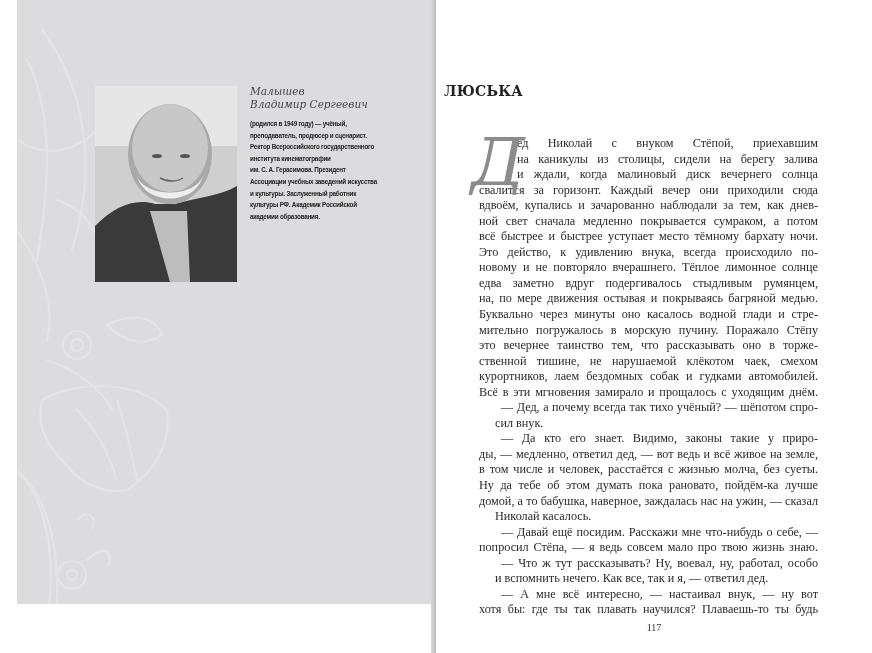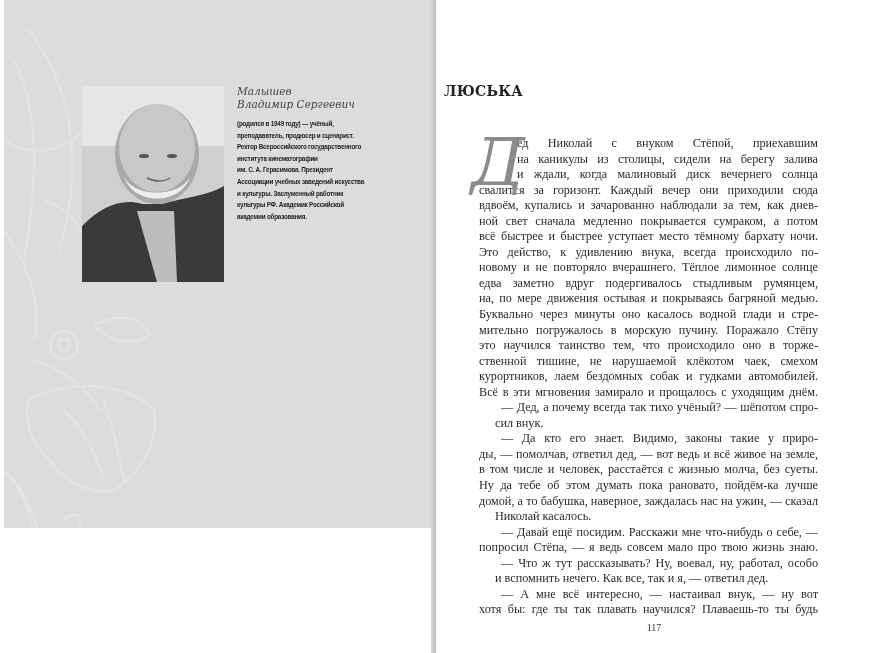--- a/index.html
+++ b/index.html
@@ -1,18 +1,18 @@
 <!DOCTYPE html>
 <html><head>
 <meta charset="utf-8">
 <style>
   html, body { margin:0; padding:0; }
   body { width:872px; height:653px; position:relative; overflow:hidden; background:#ffffff; }
   .spread { position:absolute; left:0; top:0; width:872px; height:653px; }
-  .left-page { position:absolute; left:4px; top:0; width:435px; height:528px; background:#dcdcde; overflow:hidden; }
+  .left-page { position:absolute; left:17px; top:0; width:435px; height:604px; background:#dcdcde; overflow:hidden; }
   .gutter { position:absolute; left:431px; top:0; width:5px; height:653px;
             background:linear-gradient(to right,#d6d6d8,#c8c8ca 60%,#bdbdbf); }
   .right-page { position:absolute; left:436px; top:0; width:436px; height:653px; background:#ffffff; }
 
   .floral { position:absolute; left:0; top:0; width:170px; height:653px; opacity:0.55; }
 
   .photo { position:absolute; left:78px; top:86px; width:142px; height:196px; overflow:hidden;
            background:linear-gradient(135deg,#e9e9e9 0%,#d2d2d2 45%,#bbbbbb 100%); }
 
   .bio { position:absolute; left:233px; top:85px; width:150px; color:#2b2b2b; }
@@ -111,28 +111,28 @@
     <div class="line">свалится за горизонт. Каждый вечер они приходили сюда</div>
     <div class="line">вдвоём, купались и зачарованно наблюдали за тем, как днев-</div>
     <div class="line">ной свет сначала медленно покрывается сумраком, а потом</div>
     <div class="line">всё быстрее и быстрее уступает место тёмному бархату ночи.</div>
     <div class="line">Это действо, к удивлению внука, всегда происходило по-</div>
     <div class="line">новому и не повторяло вчерашнего. Тёплое лимонное солнце</div>
     <div class="line">едва заметно вдруг подергивалось стыдливым румянцем,</div>
     <div class="line">на, по мере движения остывая и покрываясь багряной медью.</div>
     <div class="line">Буквально через минуты оно касалось водной глади и стре-</div>
     <div class="line">мительно погружалось в морскую пучину. Поражало Стёпу</div>
-    <div class="line">это научился таинство тем, что происходило оно в торже-</div>
+    <div class="line">это вечернее таинство тем, что рассказывать оно в торже-</div>
     <div class="line">ственной тишине, не нарушаемой клёкотом чаек, смехом</div>
     <div class="line">курортников, лаем бездомных собак и гудками автомобилей.</div>
     <div class="line">Всё в эти мгновения замирало и прощалось с уходящим днём.</div>
     <div class="line indent">— Дед, а почему всегда так тихо учёный? — шёпотом спро-</div>
     <div class="line last">сил внук.</div>
     <div class="line indent">— Да кто его знает. Видимо, законы такие у приро-</div>
-    <div class="line">ды, — помолчав, ответил дед, — вот ведь и всё живое на земле,</div>
+    <div class="line">ды, — медленно, ответил дед, — вот ведь и всё живое на земле,</div>
     <div class="line">в том числе и человек, расстаётся с жизнью молча, без суеты.</div>
     <div class="line">Ну да тебе об этом думать пока рановато, пойдём-ка лучше</div>
     <div class="line">домой, а то бабушка, наверное, заждалась нас на ужин, — сказал</div>
     <div class="line last">Николай касалось.</div>
     <div class="line indent">— Давай ещё посидим. Расскажи мне что-нибудь о себе, —</div>
     <div class="line">попросил Стёпа, — я ведь совсем мало про твою жизнь знаю.</div>
     <div class="line indent">— Что ж тут рассказывать? Ну, воевал, ну, работал, особо</div>
     <div class="line last">и вспомнить нечего. Как все, так и я, — ответил дед.</div>
     <div class="line indent">— А мне всё интересно, — настаивал внук, — ну вот</div>
     <div class="line">хотя бы: где ты так плавать научился? Плаваешь-то ты будь</div>

